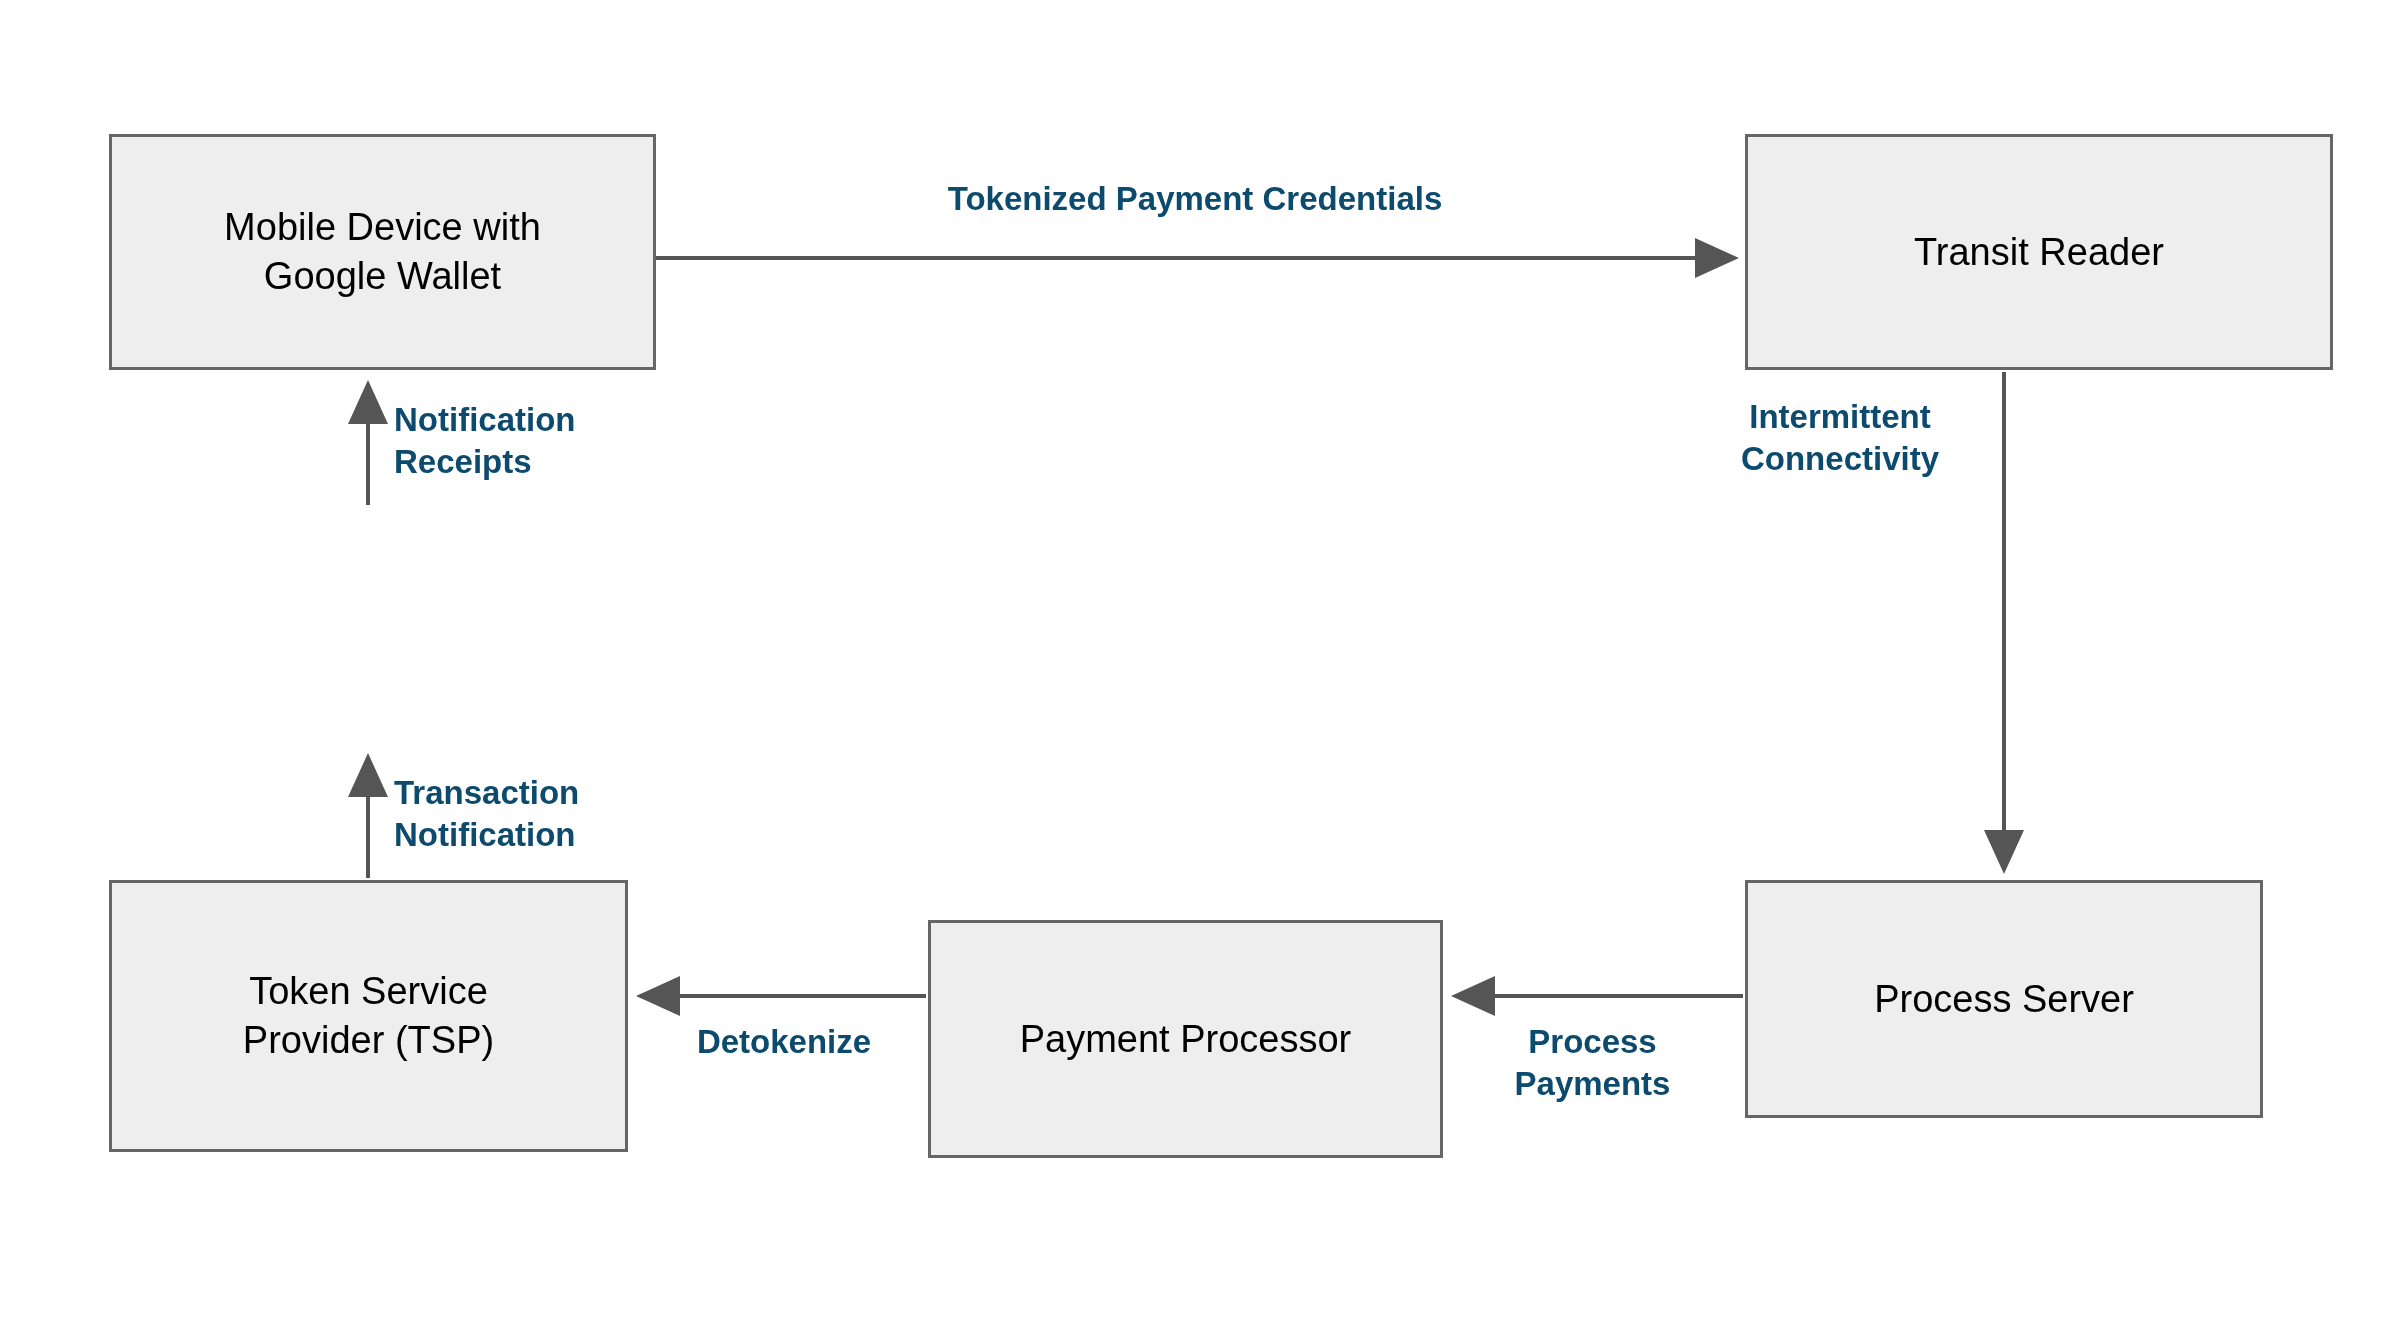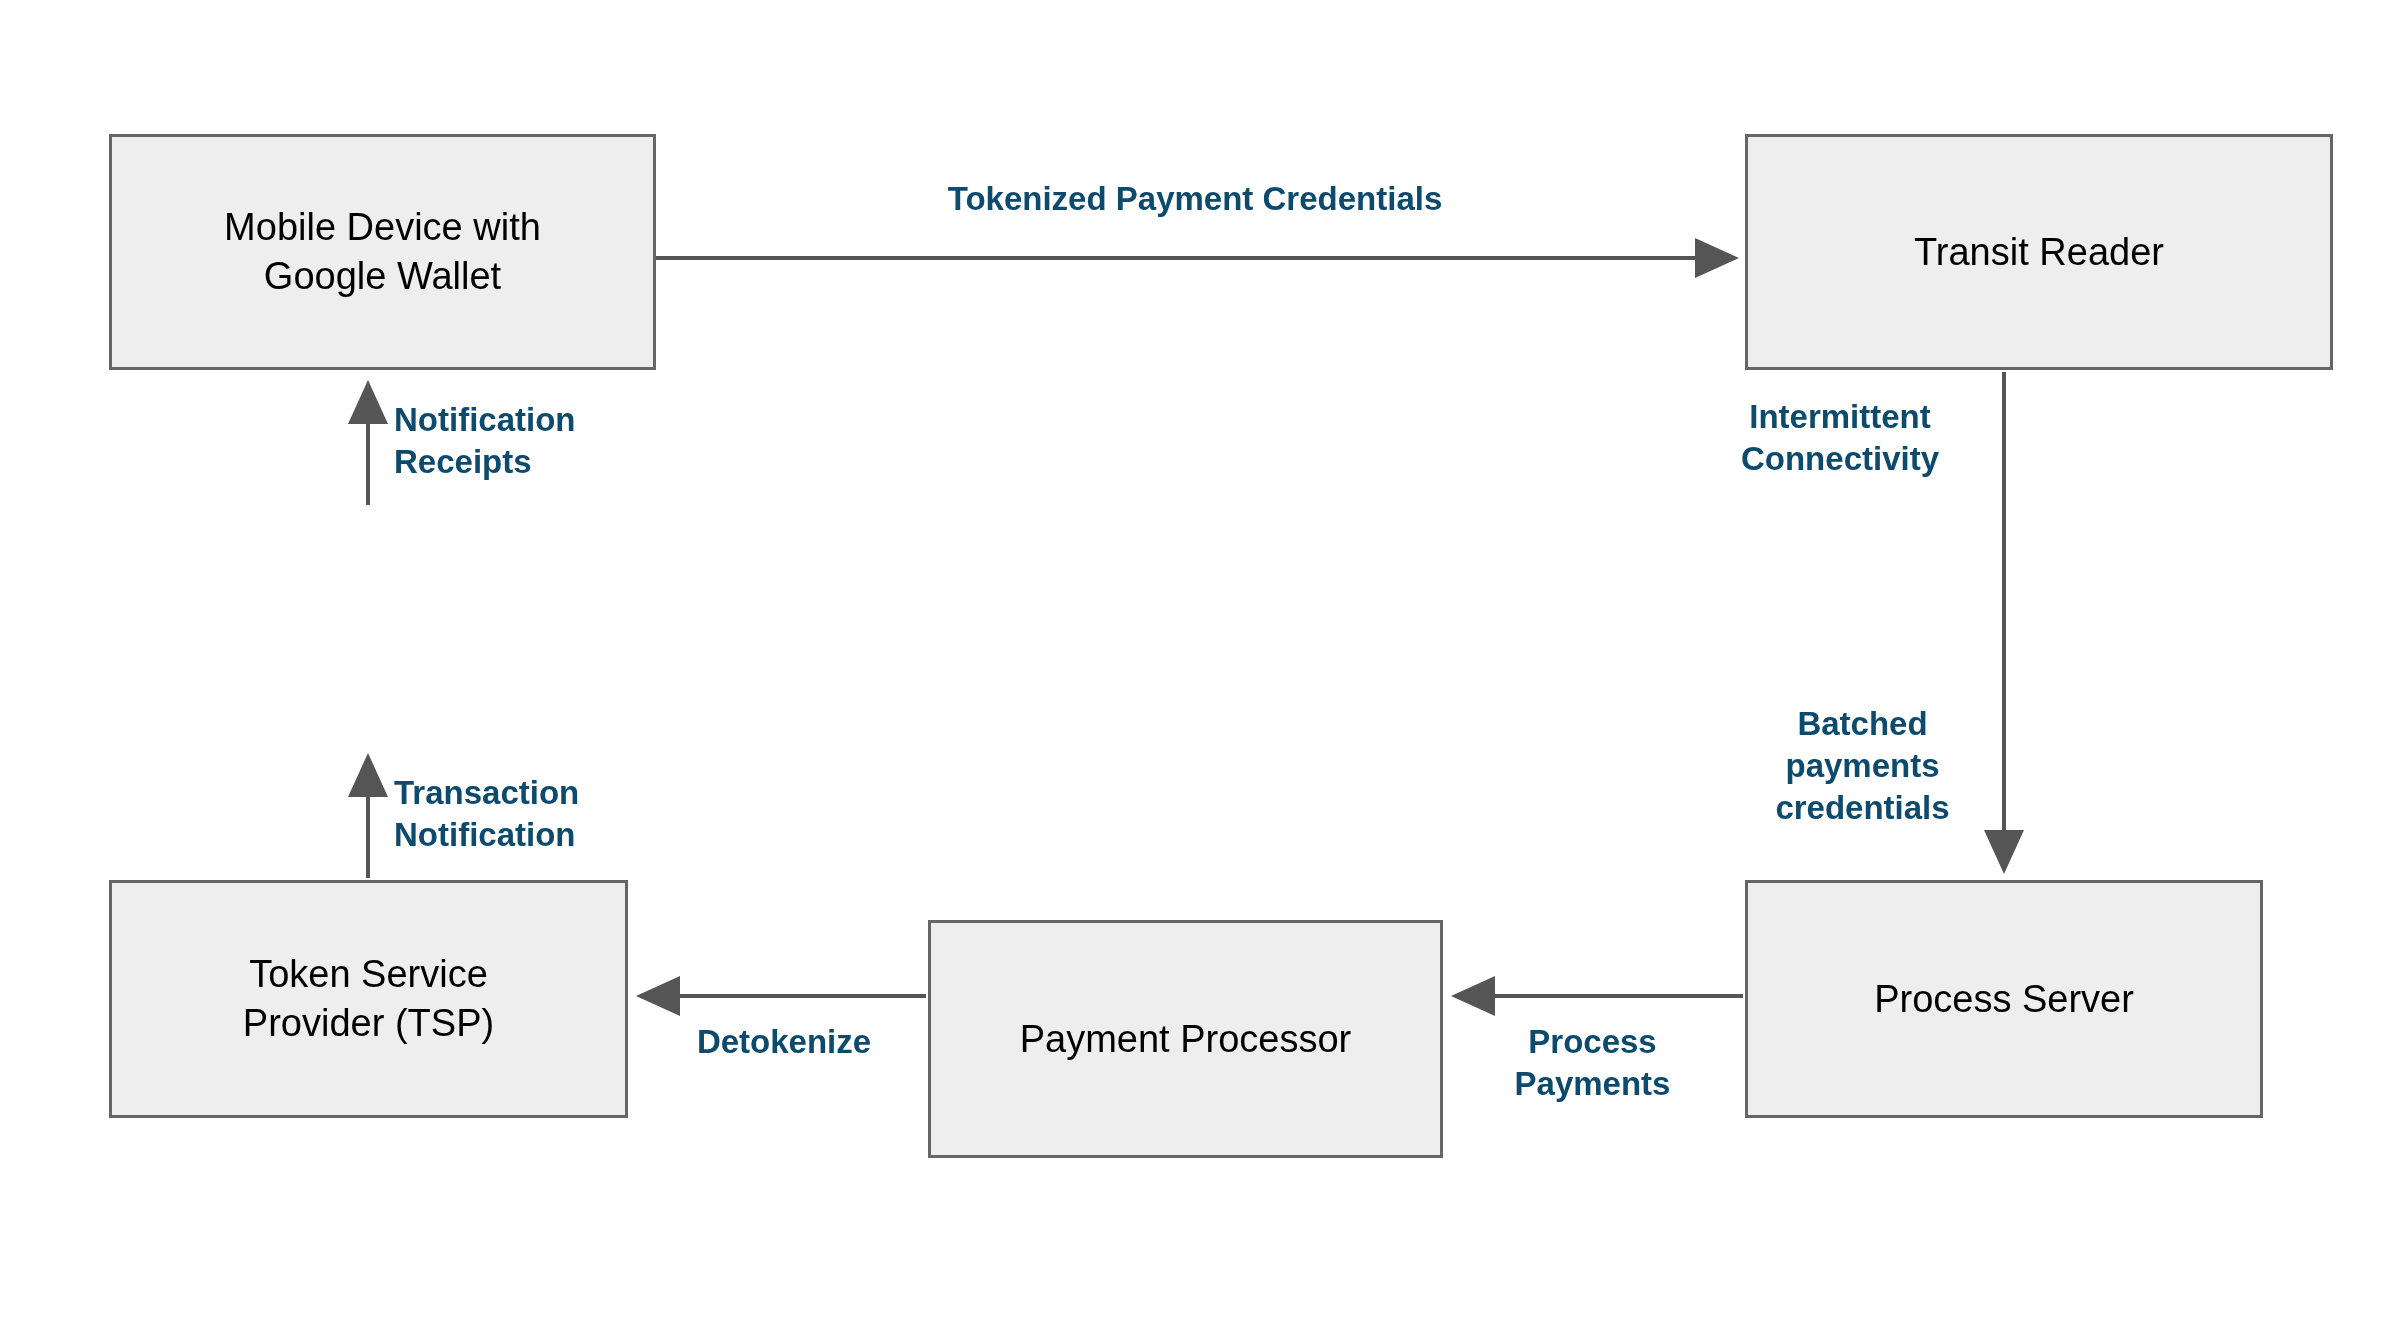--- a/index.html
+++ b/index.html
@@ -93,21 +93,21 @@
 
     <line x1="368" y1="505" x2="368" y2="384" stroke="#555555" stroke-width="4" marker-end="url(#arrow-u)"></line>
   </svg>
 
   <div class="node" style="left:109px; top:134px; width:547px; height:236px;">
     <span class="node-label">Mobile Device with
 Google Wallet</span>
   </div>
 
 
-  <div class="node" style="left:109px; top:880px; width:519px; height:238px;">
+  <div class="node" style="left:109px; top:880px; width:519px; height:272px;">
     <span class="node-label">Token Service
 Provider (TSP)</span>
   </div>
 
   <div class="node" style="left:928px; top:880px; width:515px; height:238px;margin-top:40px;">
     <span class="node-label">Payment Processor</span>
   </div>
 
   <div class="node" style="left:1745px; top:134px; width:588px; height:236px;">
     <span class="node-label">Transit Reader</span>
@@ -115,23 +115,20 @@
 
   <div class="node" style="left:1745px; top:880px; width:518px; height:238px;">
     <span class="node-label">Process Server</span>
   </div>
 
   <div class="edge-label lbl-center" style="left:840px; top:178px; width:710px;">Tokenized Payment Credentials</div>
 
   <div class="edge-label lbl-center" style="left:1690px; top:396px; width:300px;">Intermittent
 Connectivity</div>
 
-  <div class="edge-label lbl-center" style="left:1740px; top:703px; width:245px;">Batched
-payments
-credentials</div>
 
   <div class="edge-label lbl-center" style="left:1455px; top:1021px; width:275px;">Process
 Payments</div>
 
   <div class="edge-label lbl-center" style="left:648px; top:1021px; width:272px;">Detokenize</div>
 
   <div class="edge-label lbl-left" style="left:394px; top:772px; width:260px;">Transaction
 Notification</div>
 
   <div class="edge-label lbl-left" style="left:394px; top:399px; width:260px;">Notification

